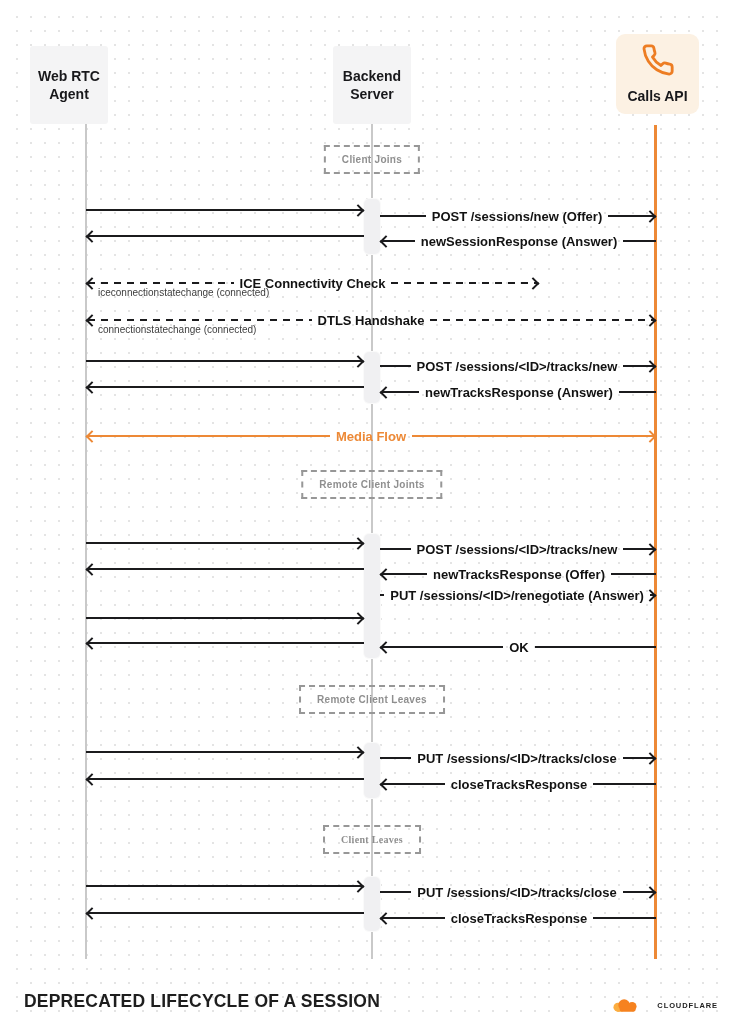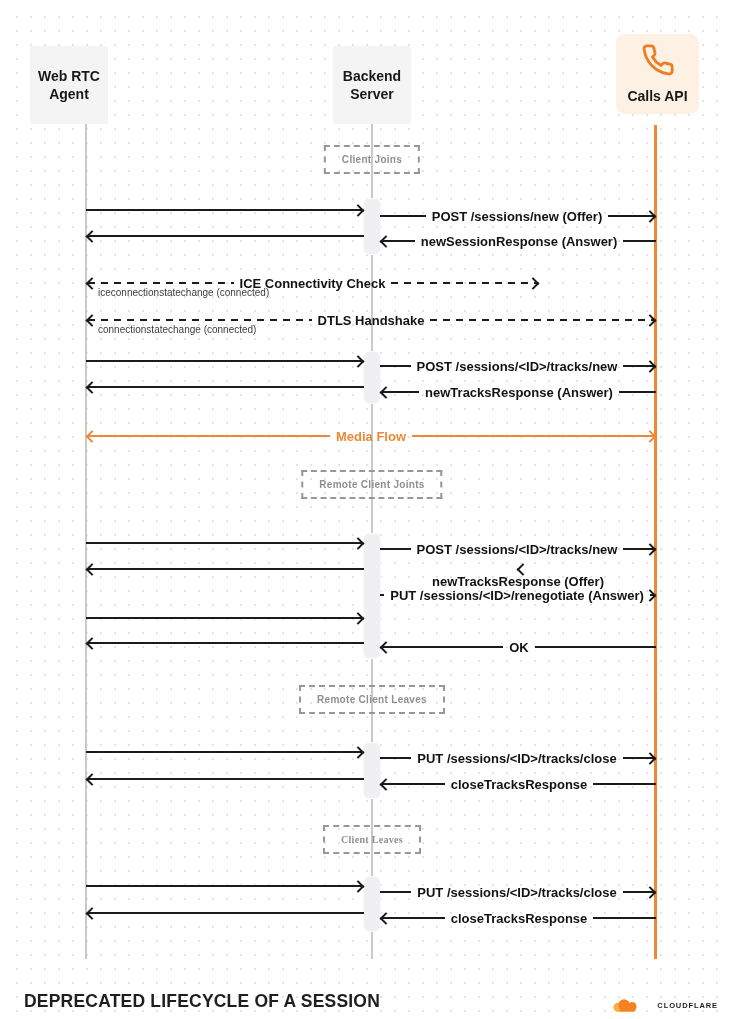--- a/index.html
+++ b/index.html
@@ -147,21 +147,21 @@
     <div class="ln"></div>
     <div class="head r"></div>
   </div>
   <div class="seg" style="left:374px;top:534px;width:276px;">
     <div class="ln"></div>
     <div class="mlabel">POST /sessions/&lt;ID&gt;/tracks/new</div>
     <div class="ln"></div>
     <div class="head r"></div>
   </div>
 
-  <div class="seg" style="left:374px;top:559px;width:276px;flex-direction:column;">
+  <div class="seg" style="left:374px;top:559px;width:276px;">
     <div class="head l"></div>
     <div class="ln"></div>
     <div class="mlabel">newTracksResponse (Offer)</div>
     <div class="ln"></div>
   </div>
   <div class="seg" style="left:80px;top:554px;width:278px;">
     <div class="head l"></div>
     <div class="ln"></div>
   </div>
 

